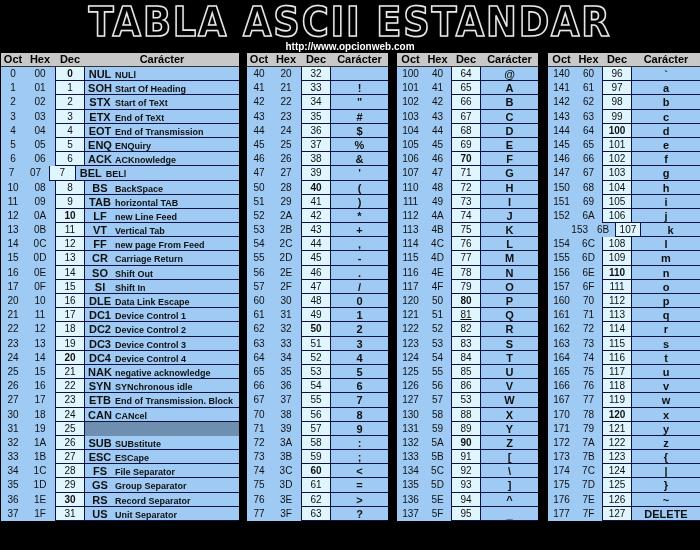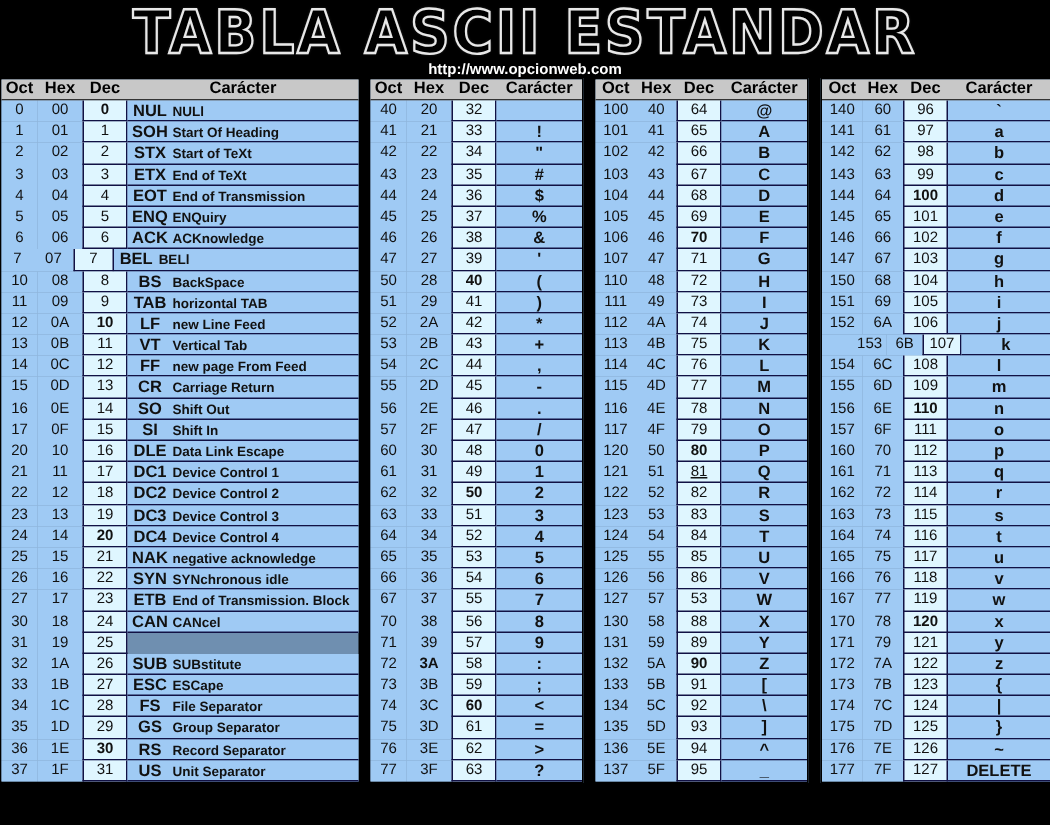--- a/index.html
+++ b/index.html
@@ -383,21 +383,21 @@
       <div class="c-chr center" style="width: 57px;">8</div>
     </div>
     <div class="row">
       <div class="c-oct" style="width: 24px;">71</div>
       <div class="c-hex" style="width: 30px;">39</div>
       <div class="c-dec" style="width: 30px;">57</div>
       <div class="c-chr center" style="width: 57px;">9</div>
     </div>
     <div class="row">
       <div class="c-oct" style="width: 24px;">72</div>
-      <div class="c-hex" style="width: 30px; font-weight: bold;">3A</div>
+      <div class="c-hex" style="width: 30px;">3A</div>
       <div class="c-dec" style="width: 30px;">58</div>
       <div class="c-chr center" style="width: 57px;">:</div>
     </div>
     <div class="row">
       <div class="c-oct" style="width: 24px;">73</div>
       <div class="c-hex" style="width: 30px;">3B</div>
       <div class="c-dec" style="width: 30px;">59</div>
       <div class="c-chr center" style="width: 57px;">;</div>
     </div>
     <div class="row">

